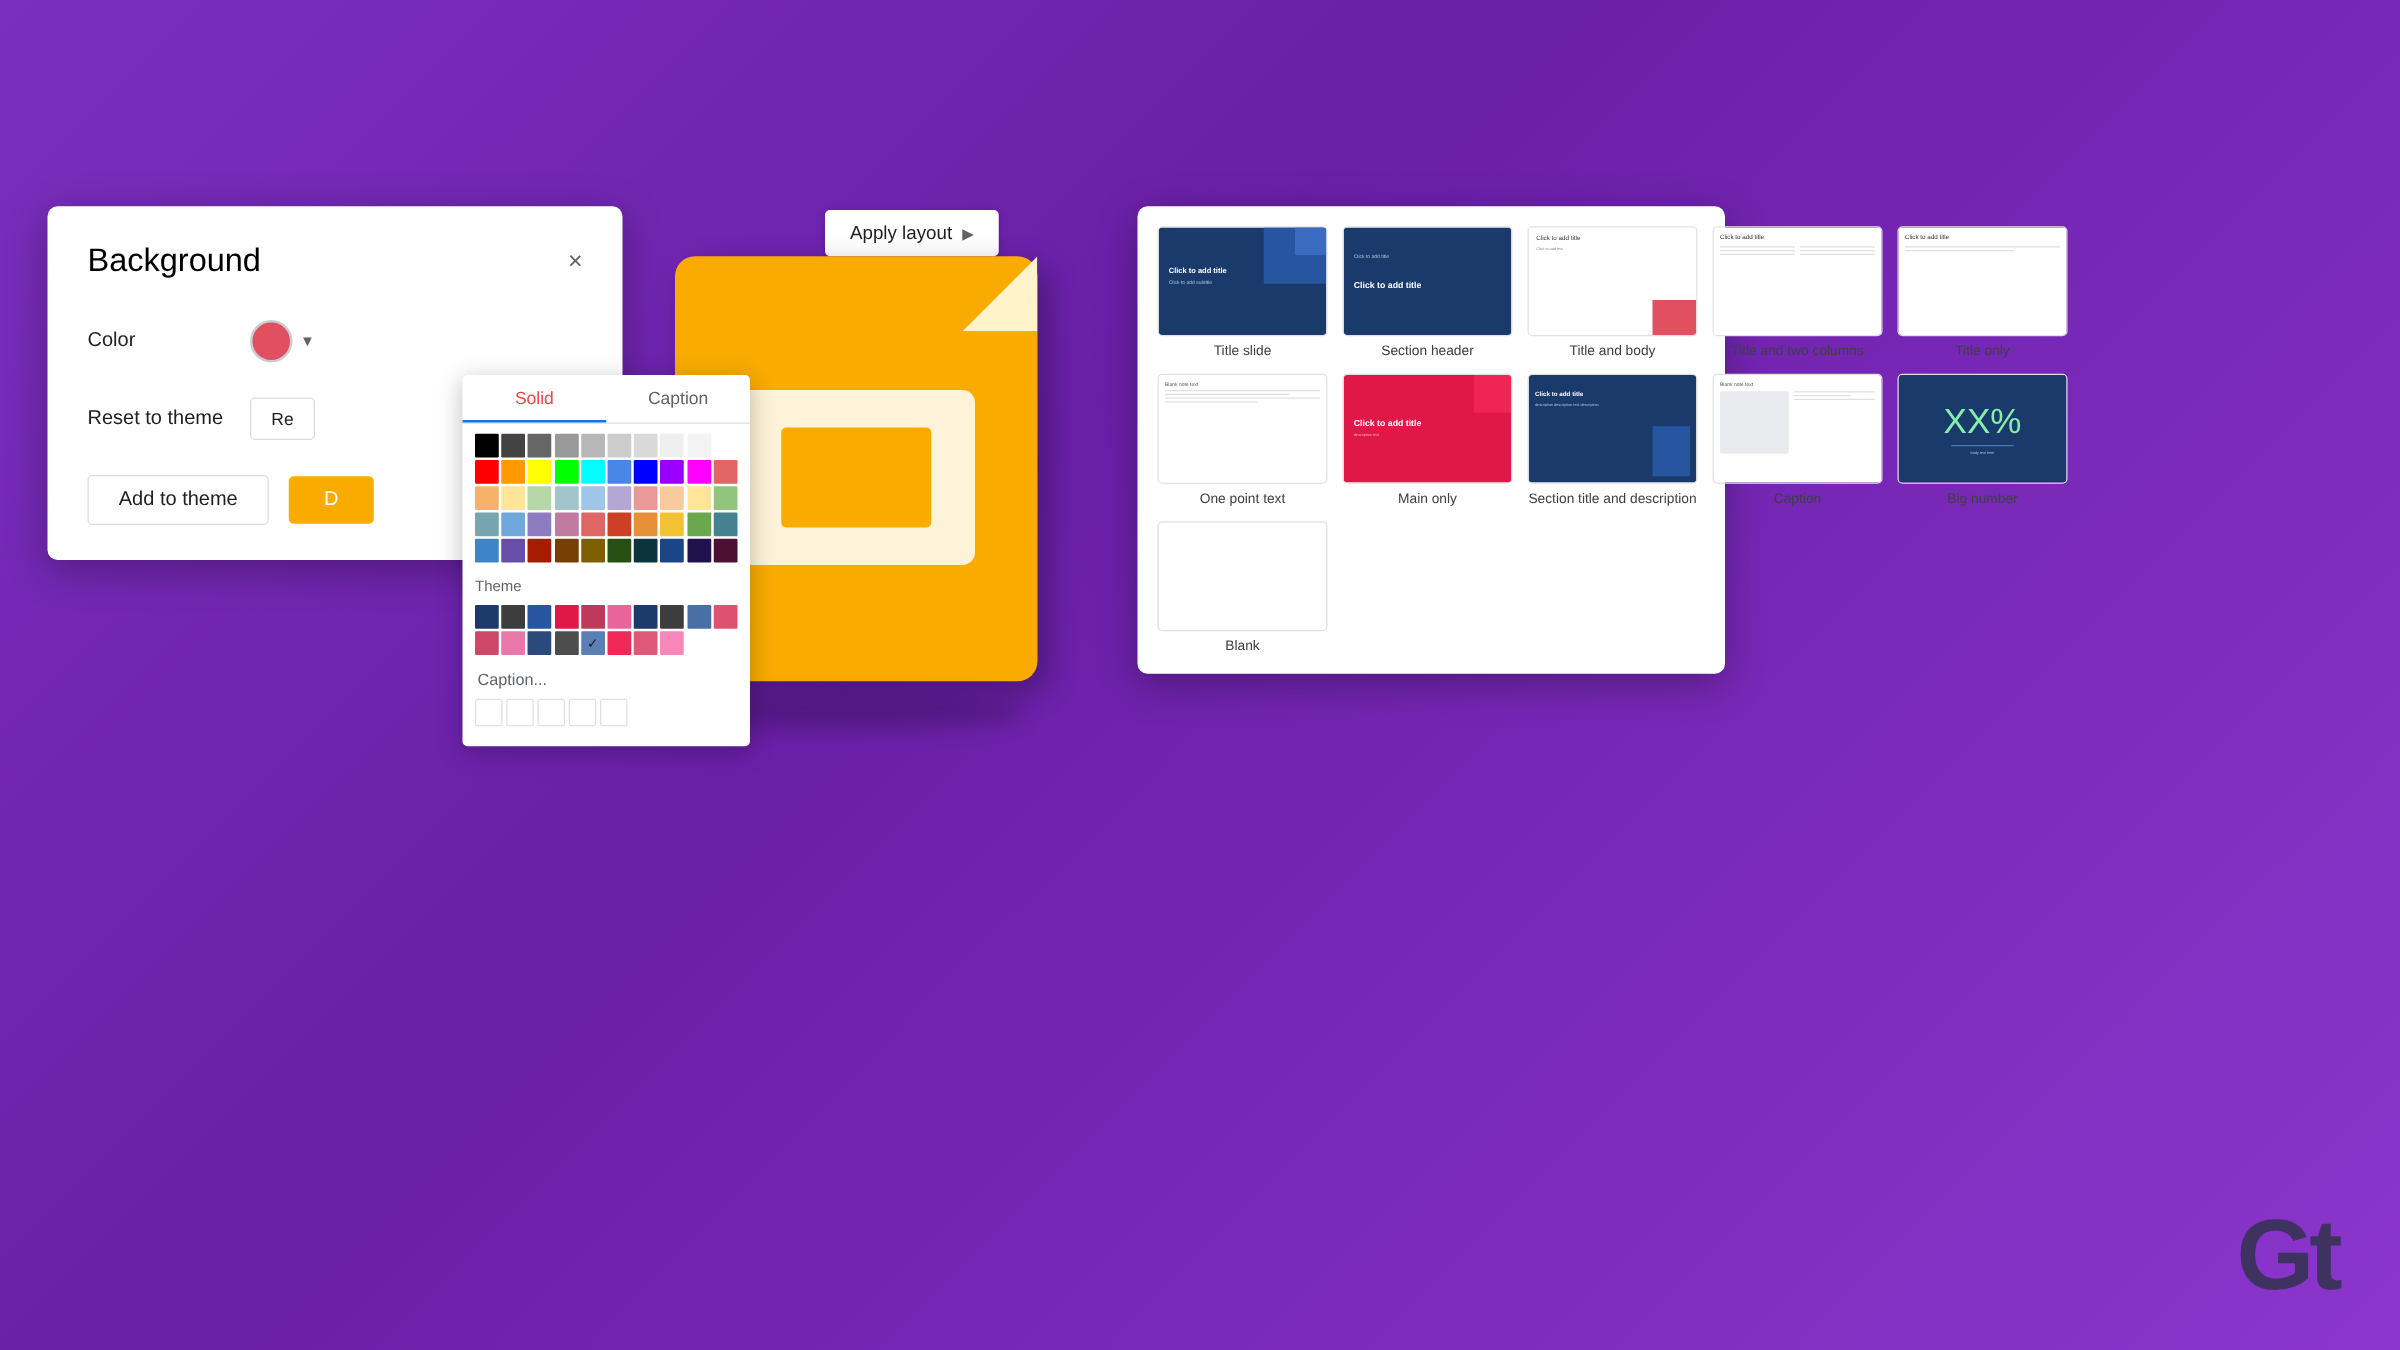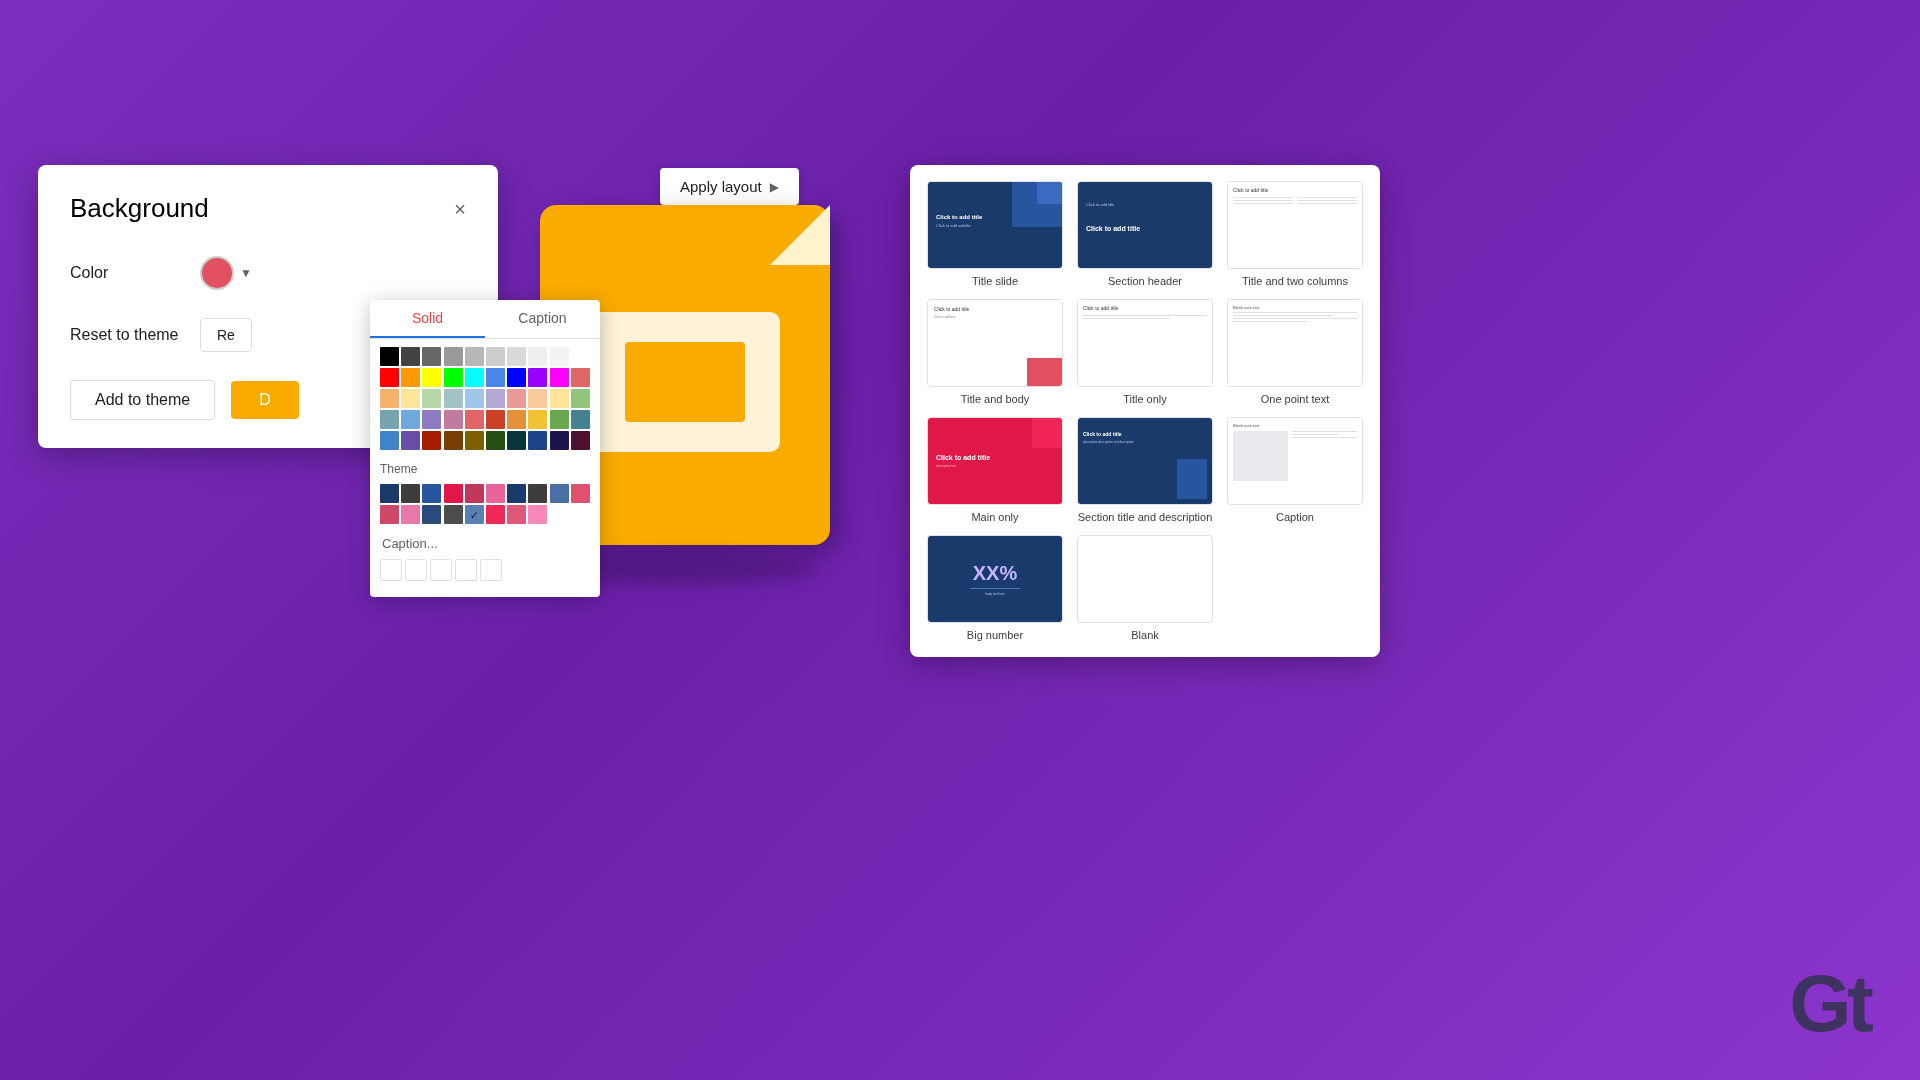--- a/index.html
+++ b/index.html
@@ -285,21 +285,21 @@
       top: 165px;
       width: 470px;
       background: #fff;
       border-radius: 8px;
       box-shadow: 0 8px 32px rgba(0,0,0,0.3);
       padding: 16px;
       z-index: 10;
     }
     .layout-grid {
       display: grid;
-      grid-template-columns: repeat(3, 1fr);
+      grid-template-columns: repeat(5, 1fr);
       gap: 12px;
     }
     .layout-item {
       display: flex;
       flex-direction: column;
       align-items: center;
       gap: 6px;
       cursor: pointer;
     }
     .layout-thumb {
@@ -506,20 +506,31 @@
         <div class="lt-section-header" style="width:100%;height:100%;background:#1a3a6b;">
           <div style="font-size:4px;color:#aac4e8;margin-top:12px;">Click to add title</div>
           <div class="lt-sh-title" style="font-size:7px;">Click to add title</div>
         </div>
       </div>
       <span class="layout-label">Section header</span>
     </div>
 
     <div class="layout-item">
       <div class="layout-thumb">
+        <div style="width:100%;height:100%;background:#fff;padding:6px;position:relative;">
+          <div style="font-size:5px;color:#333;margin-bottom:3px;">Click to add title</div>
+          <div style="font-size:3px;color:#888;">Click to add text</div>
+          <div style="position:absolute;bottom:0;right:0;width:35px;height:28px;background:#e05060;"></div>
+        </div>
+      </div>
+      <span class="layout-label">Title and body</span>
+    </div>
+
+    <div class="layout-item">
+      <div class="layout-thumb">
         <div style="width:100%;height:100%;background:#fff;padding:5px;">
           <div style="font-size:5px;color:#333;margin-bottom:4px;">Click to add title</div>
           <div style="display:flex;gap:4px;flex:1;">
             <div style="flex:1;">
               <div style="height:1px;background:#e0e0e0;margin-bottom:2px;"></div>
               <div style="height:1px;background:#e0e0e0;margin-bottom:2px;"></div>
               <div style="height:1px;background:#e0e0e0;"></div>
             </div>
             <div style="flex:1;">
               <div style="height:1px;background:#e0e0e0;margin-bottom:2px;"></div>
@@ -527,31 +538,20 @@
               <div style="height:1px;background:#e0e0e0;"></div>
             </div>
           </div>
         </div>
       </div>
       <span class="layout-label">Title and two columns</span>
     </div>
 
     <div class="layout-item">
       <div class="layout-thumb">
-        <div style="width:100%;height:100%;background:#fff;padding:6px;position:relative;">
-          <div style="font-size:5px;color:#333;margin-bottom:3px;">Click to add title</div>
-          <div style="font-size:3px;color:#888;">Click to add text</div>
-          <div style="position:absolute;bottom:0;right:0;width:35px;height:28px;background:#e05060;"></div>
-        </div>
-      </div>
-      <span class="layout-label">Title and body</span>
-    </div>
-
-    <div class="layout-item">
-      <div class="layout-thumb">
         <div style="width:100%;height:100%;background:#fff;padding:5px;">
           <div style="font-size:5px;color:#333;margin-bottom:4px;">Click to add title</div>
           <div style="height:1px;background:#e0e0e0;margin-bottom:2px;"></div>
           <div style="height:1px;background:#e0e0e0;width:70%;"></div>
         </div>
       </div>
       <span class="layout-label">Title only</span>
     </div>
 
     <div class="layout-item">
@@ -604,21 +604,21 @@
             </div>
           </div>
         </div>
       </div>
       <span class="layout-label">Caption</span>
     </div>
 
     <div class="layout-item">
       <div class="layout-thumb">
         <div style="width:100%;height:100%;background:#1a3a6b;display:flex;flex-direction:column;align-items:center;justify-content:center;">
-          <div style="font-size:20px;color:#c4b5fd;font-weight:bold;line-height:1;">XX%</div>
+          <div style="font-size:28px;color:#86efac;font-weight:normal;line-height:1;">XX%</div>
           <div style="width:50px;height:1px;background:#4a7ab5;margin-top:5px;"></div>
           <div style="font-size:3px;color:#aac4e8;margin-top:3px;">body text here</div>
         </div>
       </div>
       <span class="layout-label">Big number</span>
     </div>
 
     <div class="layout-item">
       <div class="layout-thumb" style="background:#fff;">
       </div>

